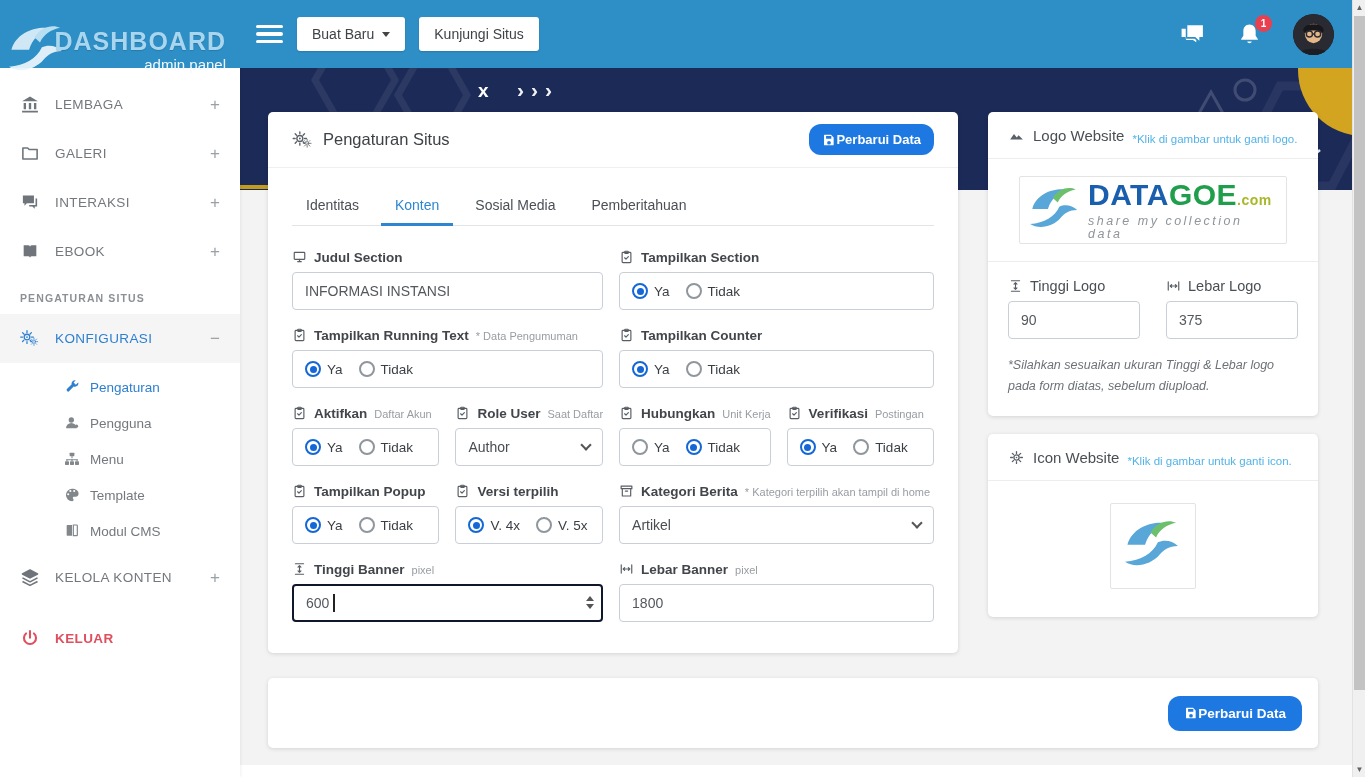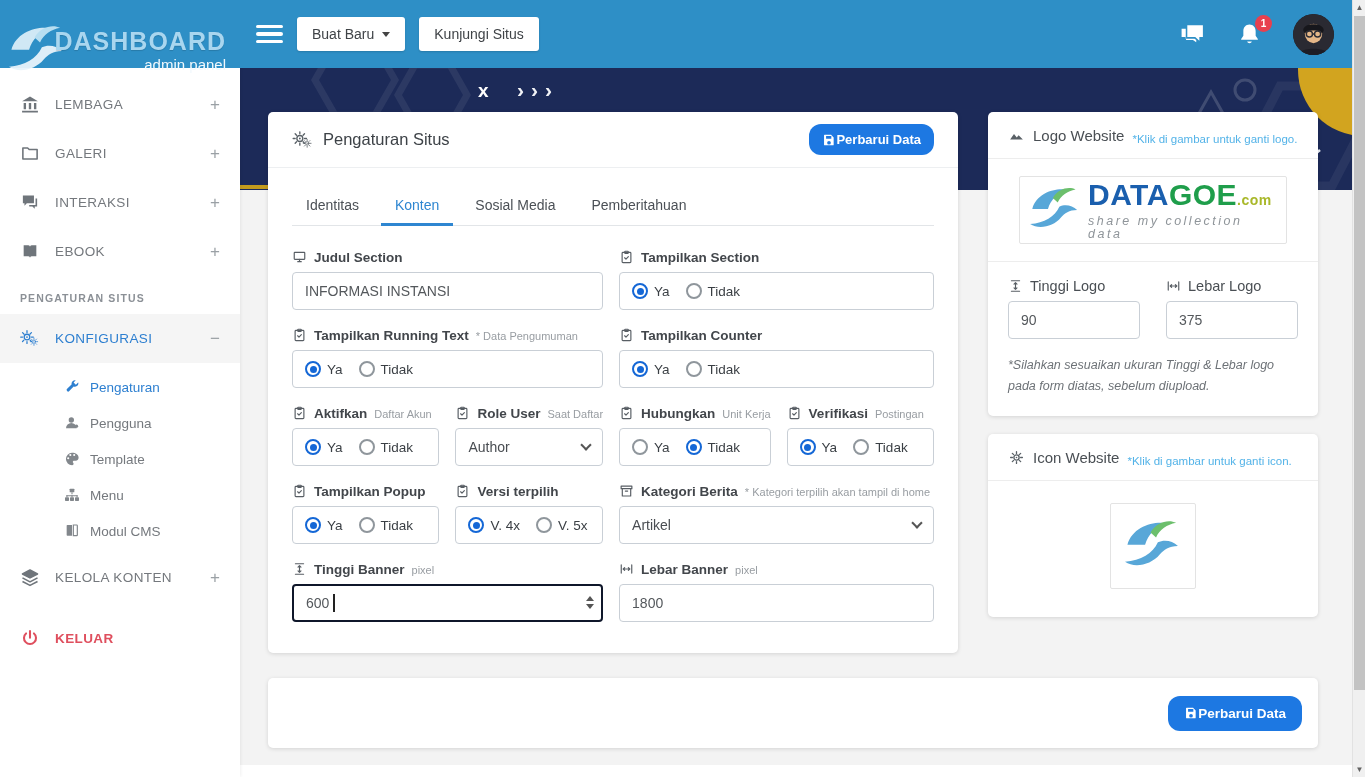--- a/index.html
+++ b/index.html
@@ -253,37 +253,37 @@
             <circle cx="11" cy="7.5" r="4"></circle>
             <path d="M3 20a8 8 0 0 1 16 0z"></path>
             <circle cx="18.8" cy="16.8" r="2.4"></circle>
           </svg>
         </span>
       <span>Pengguna</span>
     </div>
     <div class="sub-item">
       <span class="sicon">
           <svg viewBox="0 0 24 24" fill="currentColor" style="width: 100%; height: 100%; display: block;">
-            <path d="M12 2.8a9.2 9.2 0 1 0 .2 18.4c1.4 0 2.2-.9 2.2-2 0-.6-.3-1-.6-1.4-.3-.4-.6-.8-.6-1.4 0-1.1.9-1.9 2.1-1.9h2a4.6 4.6 0 0 0 4.6-4.7C21.9 5.8 17.4 2.8 12 2.8zM6.3 12.4a1.6 1.6 0 1 1 0-3.2 1.6 1.6 0 0 1 0 3.2zm3.2-4.8a1.6 1.6 0 1 1 0-3.2 1.6 1.6 0 0 1 0 3.2zm5.8 0a1.6 1.6 0 1 1 0-3.2 1.6 1.6 0 0 1 0 3.2z"></path>
-          </svg>
-        </span>
-      <span>Template</span>
-    </div>
-    <div class="sub-item">
-      <span class="sicon">
-          <svg viewBox="0 0 24 24" fill="currentColor" style="width: 100%; height: 100%; display: block;">
             <rect x="8.5" y="2.5" width="7" height="5.5" rx="1"></rect>
             <rect x="1.5" y="15.5" width="6" height="5.5" rx="1"></rect>
             <rect x="9" y="15.5" width="6" height="5.5" rx="1"></rect>
             <rect x="16.5" y="15.5" width="6" height="5.5" rx="1"></rect>
             <path d="M11.2 8h1.6v3H11.2zM3.6 12.5h16.8v1.4H3.6z"></path>
             <path d="M3.6 12.5h1.6v3H3.6zM11.2 12.5h1.6v3h-1.6zM18.8 12.5h1.6v3h-1.6z"></path>
           </svg>
         </span>
       <span>Menu</span>
+    </div>
+    <div class="sub-item">
+      <span class="sicon">
+          <svg viewBox="0 0 24 24" fill="currentColor" style="width: 100%; height: 100%; display: block;">
+            <path d="M12 2.8a9.2 9.2 0 1 0 .2 18.4c1.4 0 2.2-.9 2.2-2 0-.6-.3-1-.6-1.4-.3-.4-.6-.8-.6-1.4 0-1.1.9-1.9 2.1-1.9h2a4.6 4.6 0 0 0 4.6-4.7C21.9 5.8 17.4 2.8 12 2.8zM6.3 12.4a1.6 1.6 0 1 1 0-3.2 1.6 1.6 0 0 1 0 3.2zm3.2-4.8a1.6 1.6 0 1 1 0-3.2 1.6 1.6 0 0 1 0 3.2zm5.8 0a1.6 1.6 0 1 1 0-3.2 1.6 1.6 0 0 1 0 3.2z"></path>
+          </svg>
+        </span>
+      <span>Template</span>
     </div>
     <div class="sub-item">
       <span class="sicon">
           <svg viewBox="0 0 24 24" fill="currentColor" style="width: 100%; height: 100%; display: block;">
             <path d="M5 3h7v16H5a1 1 0 0 1-1-1V4a1 1 0 0 1 1-1z"></path>
             <path d="M14 3h5a1 1 0 0 1 1 1v14a1 1 0 0 1-1 1h-5z" fill="none" stroke="currentColor" stroke-width="1.8"></path>
           </svg>
         </span>
       <span>Modul CMS</span>
     </div>

